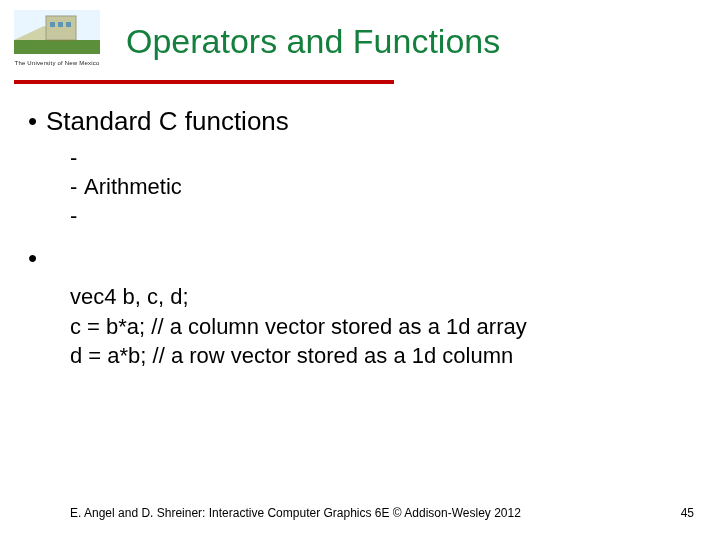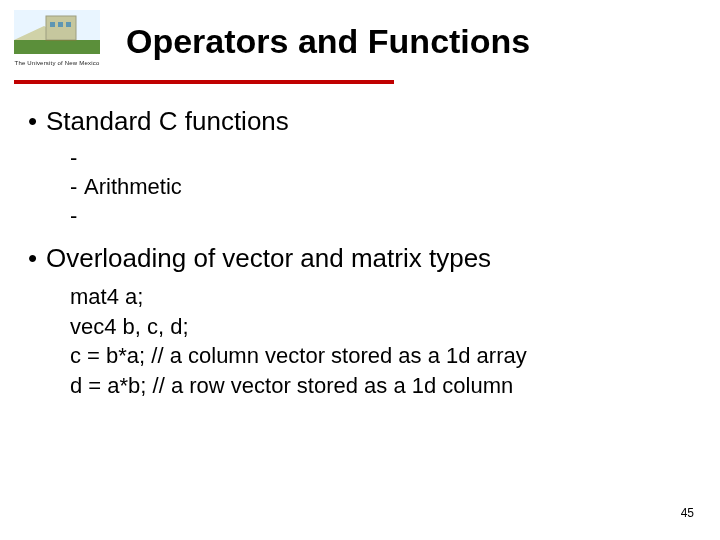--- a/index.html
+++ b/index.html
@@ -32,22 +32,22 @@
     color: #222;
     text-align: center;
     margin-top: 2px;
     letter-spacing: 0.2px;
   }
   .title {
     position: absolute;
     top: 22px;
     left: 126px;
     font-size: 34px;
-    font-weight: bold;
-    color: #000000;
+    font-weight: normal;
+    color: #15803d;
   }
   .rule {
     position: absolute;
     top: 80px;
     left: 14px;
     width: 380px;
     height: 4px;
     background: #c00000;
   }
   .content {
@@ -139,26 +139,25 @@
         <span class="marker">-</span>
         <span>Arithmetic</span>
       </div>
       <div class="bullet-l2">
         <span class="marker">-</span>
       </div>
     </div>
 
     <div class="bullet-l1">
       <span class="marker">•</span>
-      <span>Overloading of vector and matrix types</span>
     </div>
     <div class="codeblock">
-      <div>mat4 a;</div>
       <div>vec4 b, c, d;</div>
       <div>c = b*a; // a column vector stored as a 1d array</div>
       <div>d = a*b; // a row vector stored as a 1d column</div>
     </div>
 
   </div>
 
+  <div class="footer">E. Angel and D. Shreiner: Interactive Computer Graphics 6E © Addison-Wesley 2012</div>
   <div class="pagenum">45</div>
 
 </div>
 
 </body></html>

